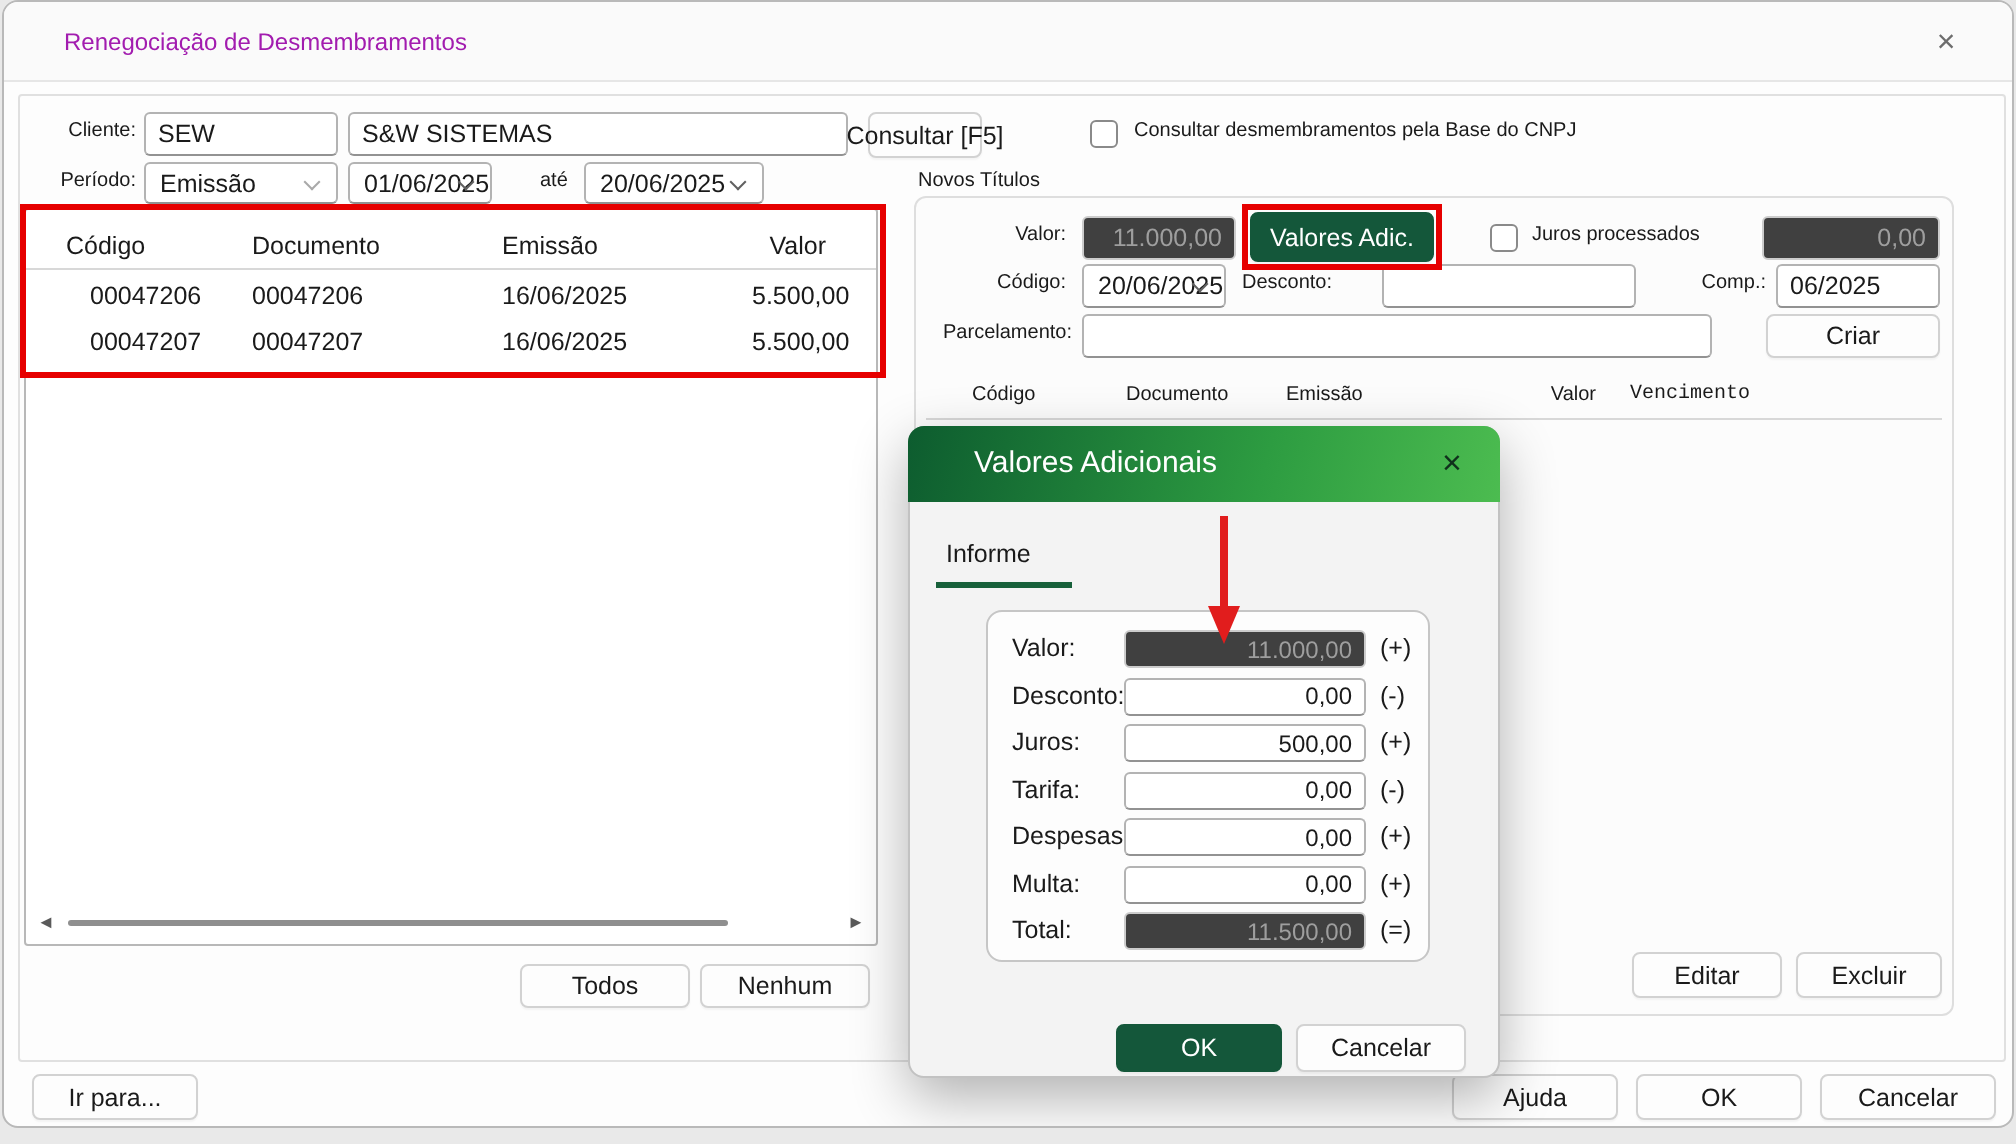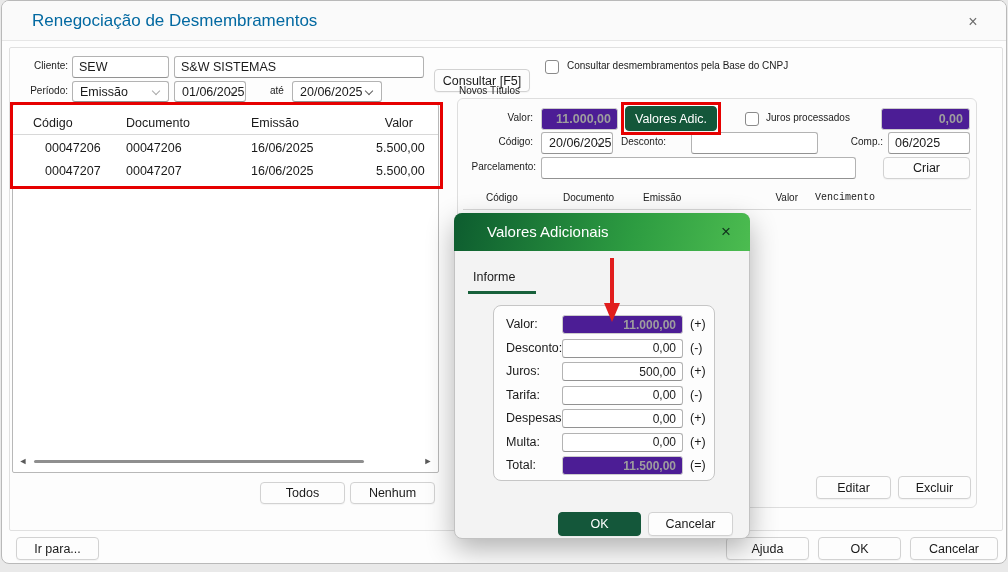--- a/index.html
+++ b/index.html
@@ -2,32 +2,32 @@
 <html><head>
 <meta charset="utf-8">
 <style>
   * { margin:0; padding:0; box-sizing:border-box; }
   html,body { width:1008px; height:572px; }
   body { font-family:"Liberation Sans",sans-serif; background:#e9e9e9; position:relative; overflow:hidden; font-size:12.5px; color:#1a1a1a; }
 
   .window { position:absolute; left:1px; top:0; width:1006px; height:564px; background:#fdfdfd;
             border:1px solid #b9b9b9; border-radius:8px; overflow:hidden; }
   .titlebar { position:absolute; left:0; top:0; right:0; height:40px; background:#fafafa; border-bottom:1px solid #e6e6e6; }
-  .win-title { position:absolute; left:30px; top:0; line-height:40px; font-size:17px; color:#0369a1; }
+  .win-title { position:absolute; left:30px; top:0; line-height:40px; font-size:12px; color:#a21caf; }
   .win-close { position:absolute; right:20px; top:8px; width:26px; height:26px; display:flex; align-items:center; justify-content:center;
                color:#6d6d6d; font-size:16px; }
   .panel { position:absolute; left:7px; top:46px; width:994px; height:484px; border:1px solid #e0e0e0; border-radius:2px; background:transparent; }
 
   .lbl { position:absolute; font-size:10px; color:#1a1a1a; white-space:nowrap; }
   .r { text-align:right; }
 
   .tb { position:absolute; border:1px solid #b3b3b3; border-bottom-color:#929292; border-radius:3px; background:#fff;
         font-family:"Liberation Sans",sans-serif; font-size:12.5px; color:#1a1a1a; padding:0 6px; height:22px; outline:none; }
   .tb.num { text-align:right; }
-  .tb.dis { color:#9e9e9e; background:#4c1d95; border-color:#cccccc;font-weight:bold; }
+  .tb.dis { color:#9e9e9e; background:#404040; border-color:#cccccc; }
 
   .sel { position:absolute; border:1px solid #b3b3b3; border-bottom-color:#929292; border-radius:3px; background:#fff;
          height:21px; font-size:12.5px; display:flex; align-items:center; padding:0 22px 0 7px; }
   .chev { position:absolute; right:9px; top:6px; width:6px; height:6px; border-right:1.4px solid #606060; border-bottom:1.4px solid #606060; transform:rotate(45deg); }
   .chev.lt { border-color:#a9a9a9; }
 
   .btn { position:absolute; background:#fdfdfd; border:1px solid #d2d2d2; border-radius:4px; box-shadow:0 1px 1px rgba(0,0,0,.04);
          font-size:12.5px; color:#1a1a1a; display:flex; align-items:center; justify-content:center; cursor:default; white-space:nowrap; }
   .btn.green { background:#14573a; border-color:#14573a; color:#fff; }
 
@@ -79,21 +79,21 @@
   <div class="titlebar">
     <div class="win-title">Renegociação de Desmembramentos</div>
     <div class="win-close">×</div>
   </div>
 
   <div class="panel"></div>
 
   <div class="lbl r" style="left:14px;top:59px;width:52px;">Cliente:</div>
   <input class="tb" style="left: 70px; top: 55px; width: 97px;" value="SEW">
   <input class="tb" style="left: 172px; top: 55px; width: 250px;" value="S&amp;W SISTEMAS">
-  <div class="btn" style="left:432px;top:55px;width:96px;height:23px;margin-top:13px;">Consultar [F5]</div>
+  <div class="btn" style="left:432px;top:55px;width:57px;height:23px;">Consultar [F5]</div>
   <span class="cb" style="left:543px;top:59px;"></span>
   <div class="lbl" style="left:565px;top:59px;">Consultar desmembramentos pela Base do CNPJ</div>
 
   <div class="lbl r" style="left:14px;top:84px;width:52px;">Período:</div>
   <div class="sel" style="left:70px;top:80px;width:97px;">
     <span>Emissão</span>
     <span class="chev lt"></span>
   </div>
   <div class="sel" style="left:172px;top:80px;width:72px;">
     <span>01/06/2025</span>

